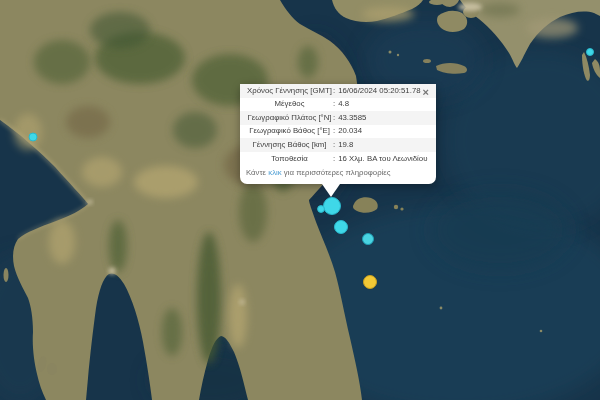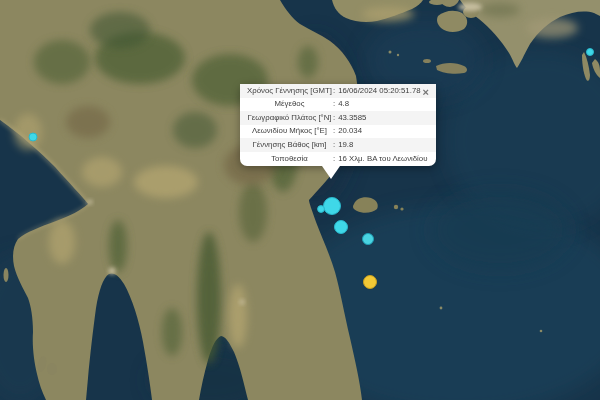--- a/index.html
+++ b/index.html
@@ -153,33 +153,34 @@
         <span class="detail-label">Μέγεθος</span>
         <span class="detail-sep">:</span>
         <span class="detail-value">4.8</span>
       </div>
       <div class="detail-row alt">
         <span class="detail-label">Γεωγραφικό Πλάτος [°N]</span>
         <span class="detail-sep">:</span>
         <span class="detail-value">43.3585</span>
       </div>
       <div class="detail-row">
-        <span class="detail-label">Λεωνιδίου Μήκος [°E]</span>
+        <span class="detail-label">Γεωγραφικό Βάθος [°E]</span>
         <span class="detail-sep">:</span>
         <span class="detail-value">20.034</span>
       </div>
       <div class="detail-row alt">
         <span class="detail-label">Γέννησης Βάθος [km]</span>
         <span class="detail-sep">:</span>
         <span class="detail-value">19.8</span>
       </div>
       <div class="detail-row">
         <span class="detail-label">Τοποθεσία</span>
         <span class="detail-sep">:</span>
         <span class="detail-value">16 Χλμ. ΒΑ του Λεωνιδίου</span>
       </div>
     </div>
 
+    <div class="popup-footer"><span>Κάντε </span><span class="more-link">κλικ</span><span> για περισσότερες πληροφορίες</span></div>
 
     <div class="popup-tail"></div>
   </div>
 
 </div>
 
 </body></html>

